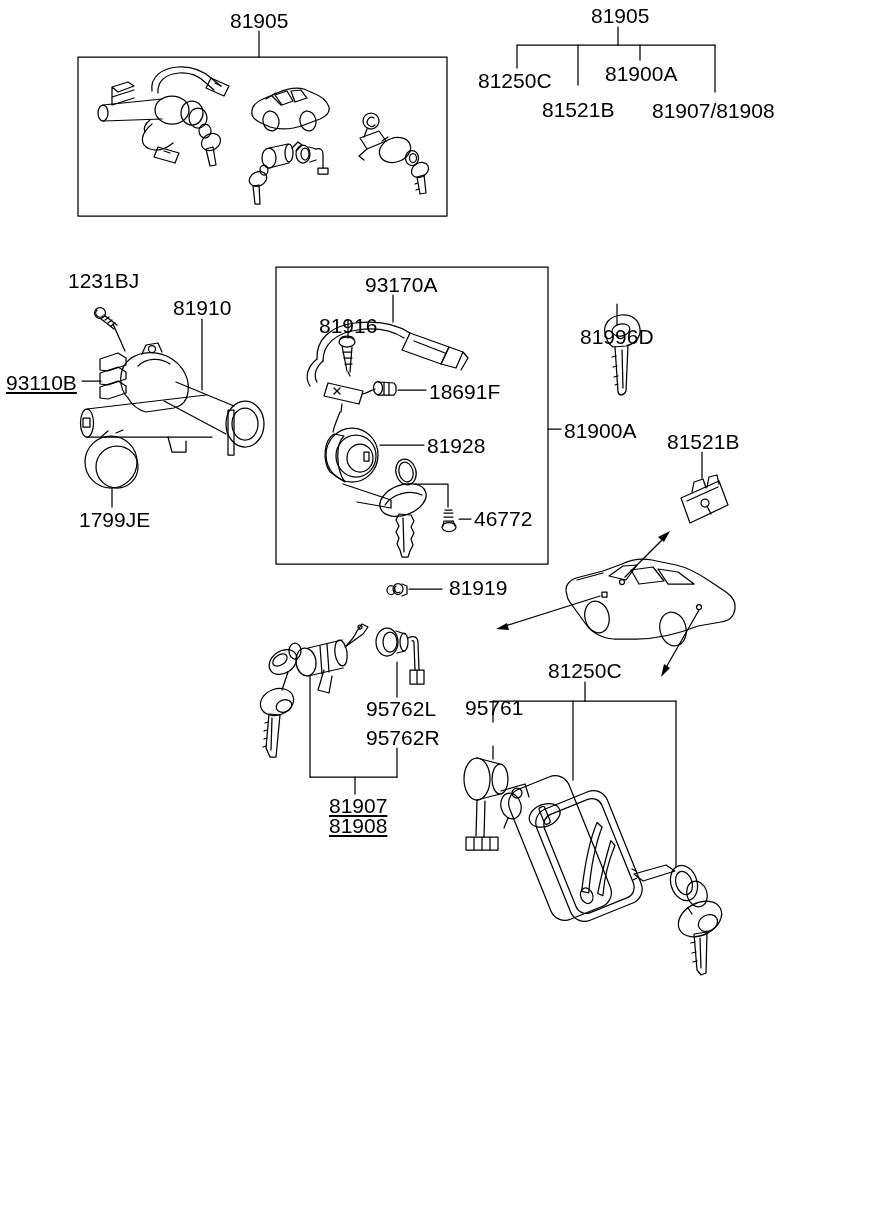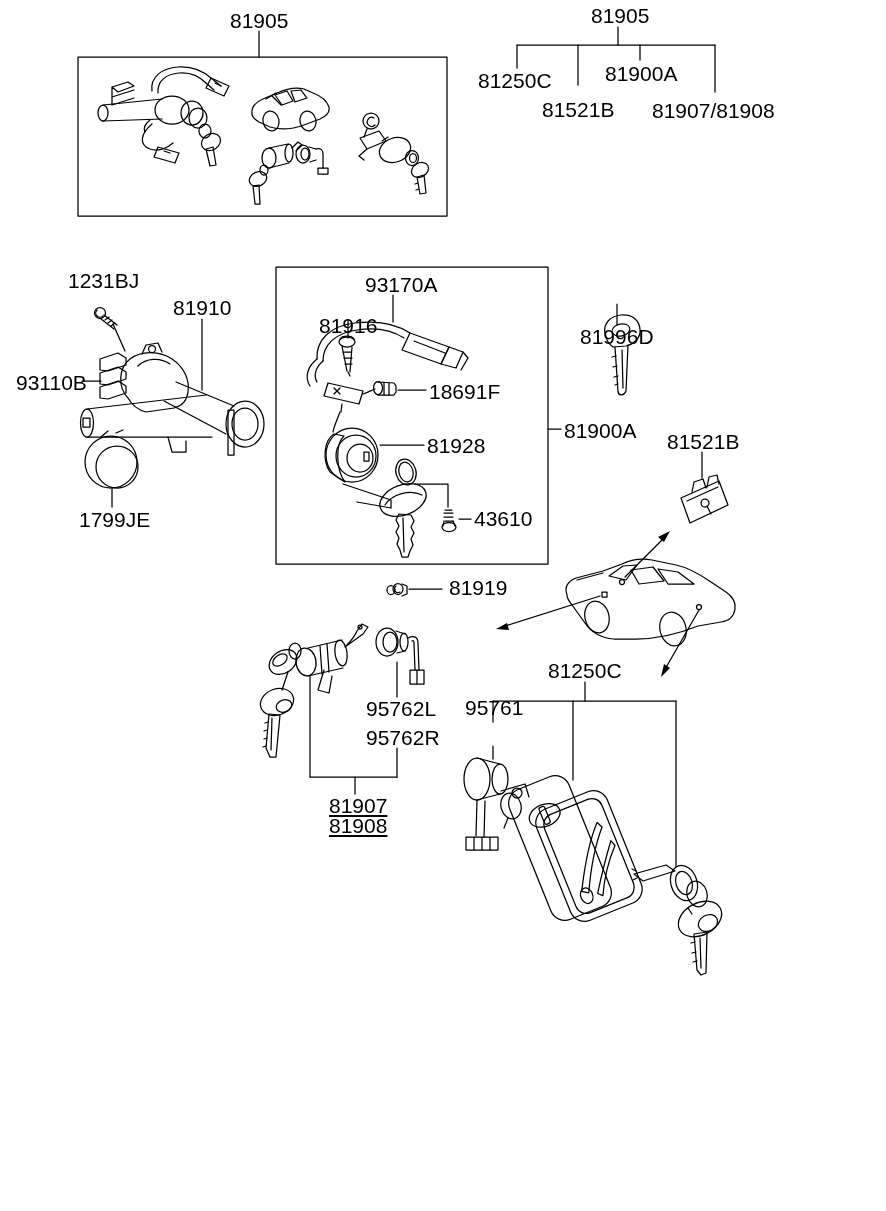--- a/index.html
+++ b/index.html
@@ -323,28 +323,28 @@
   <div class="lbl" style="left:230px;top:10px;">81905</div>
 
   <div class="lbl" style="left:591px;top:5px;">81905</div>
   <div class="lbl" style="left:478px;top:70px;">81250C</div>
   <div class="lbl" style="left:542px;top:99px;">81521B</div>
   <div class="lbl" style="left:605px;top:63px;">81900A</div>
   <div class="lbl" style="left:652px;top:100px;">81907/81908</div>
 
   <div class="lbl" style="left:68px;top:270px;">1231BJ</div>
   <div class="lbl" style="left:173px;top:297px;">81910</div>
-  <div class="lbl" style="left:16px;top:372px;">93110B</div>
+  <div class="lbl" style="left:6px;top:372px;text-decoration:underline;">93110B</div>
   <div class="lbl" style="left:79px;top:509px;">1799JE</div>
 
   <div class="lbl" style="left:365px;top:274px;">93170A</div>
   <div class="lbl" style="left:319px;top:299px;margin-top:16px;">81916</div>
   <div class="lbl" style="left:429px;top:381px;">18691F</div>
   <div class="lbl" style="left:427px;top:435px;">81928</div>
-  <div class="lbl" style="left:474px;top:508px;">43610</div>
+  <div class="lbl" style="left:474px;top:508px;">46772</div>
   <div class="lbl" style="left:564px;top:420px;">81900A</div>
 
   <div class="lbl" style="left:580px;top:282px;margin-top:44px;">81996D</div>
   <div class="lbl" style="left:667px;top:431px;">81521B</div>
   <div class="lbl" style="left:449px;top:577px;">81919</div>
 
   <div class="lbl" style="left:366px;top:698px;">95762L</div>
   <div class="lbl" style="left:366px;top:727px;">95762R</div>
 
   <div class="lbl lbl-stack" style="left:329px;top:796px;width:60px;">

